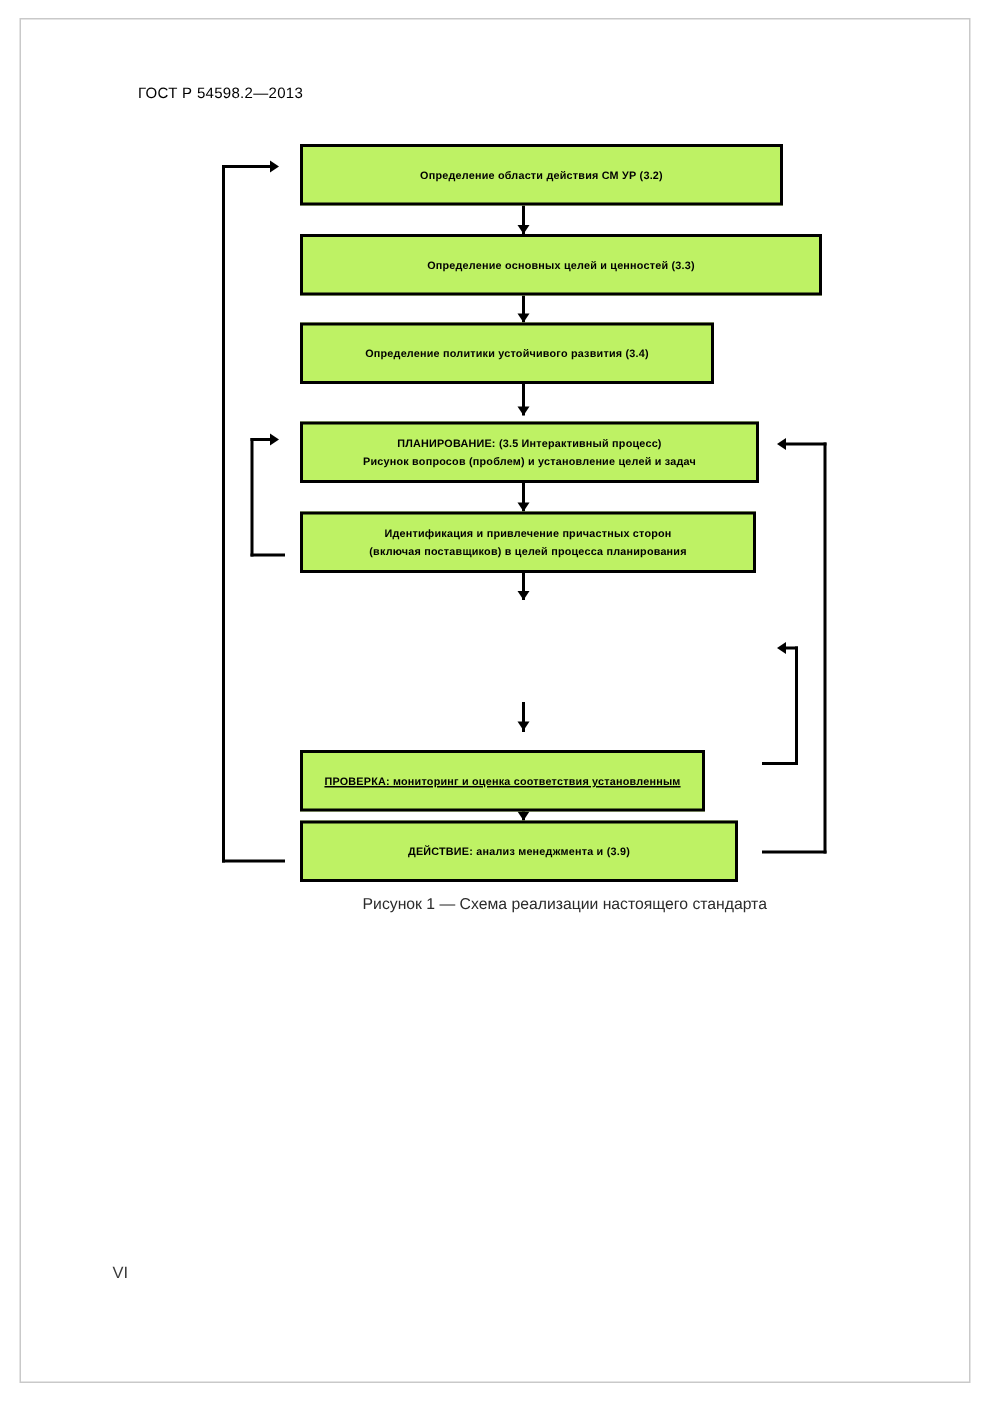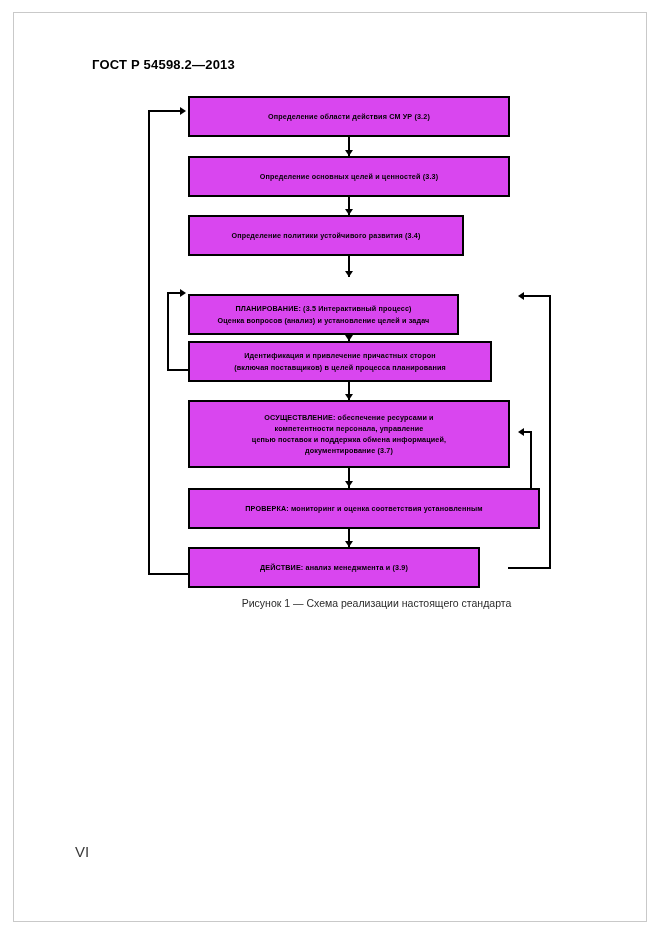--- a/index.html
+++ b/index.html
@@ -34,31 +34,31 @@
     height: 910px;
     border: 1px solid #c9c9c9;
     box-sizing: border-box;
     pointer-events: none;
   }
 
   .doc-header {
     position: absolute;
     left: 92px;
     top: 57px;
-    font-size: 13px;
-    font-weight: bold;
+    font-size: 10px;
+    font-weight: normal;
     letter-spacing: 0.2px;
     white-space: nowrap;
   }
 
   .page-number {
     position: absolute;
     left: 75px;
     top: 843px;
-    font-size: 15px;
+    font-size: 11px;
     color: #3a3a3a;
   }
 
   .figure-caption {
     position: absolute;
     left: 0;
     top: 597px;
     width: 661px;
     text-align: center;
     font-size: 10.5px;
@@ -72,41 +72,42 @@
     left: 0;
     top: 0;
     width: 661px;
     height: 640px;
   }
 
   .node {
     position: absolute;
     box-sizing: border-box;
     border: 2.4px solid #000000;
-    background: #d946ef;
+    background: #bef264;
     display: flex;
     align-items: center;
     justify-content: center;
     text-align: center;
     font-size: 7.2px;
     font-weight: bold;
     line-height: 1.55;
     letter-spacing: 0.15px;
     padding: 2px 6px;
     z-index: 3;
+    margin-left: 12px;
   }
   .node span { display: block; }
 
   .n1 { left:188px; top:96px;  width:322px; height:41px; }
-  .n2 { left:188px; top:156px; width:322px; height:41px; }
+  .n2 { left:188px; top:156px; width:348px; height:41px; }
   .n3 { left:188px; top:215px; width:276px; height:41px; }
-  .n4 { left:188px; top:294px; width:271px; height:41px; }
+  .n4 { left:188px; top:281px; width:306px; height:41px; }
   .n5 { left:188px; top:341px; width:304px; height:41px; }
   .n6 { left:188px; top:400px; width:322px; height:68px; }
-  .n7 { left:188px; top:488px; width:352px; height:41px; }
+  .n7 { left:188px; top:500px; width:270px; height:41px;text-decoration:underline; }
   .n8 { left:188px; top:547px; width:292px; height:41px; }
 
   
   .ln {
     position: absolute;
     background: #000000;
     z-index: 1;
   }
   .ln.v { width: 2.4px; }
   .ln.h { height: 2.4px; }
@@ -203,39 +204,31 @@
 
     <div class="node n3">
       <div>
         <span>Определение политики устойчивого развития (3.4)</span>
       </div>
     </div>
 
     <div class="node n4">
       <div>
         <span>ПЛАНИРОВАНИЕ: (3.5 Интерактивный процесс)</span>
-        <span>Оценка вопросов (анализ) и установление целей и задач</span>
+        <span>Рисунок вопросов (проблем) и установление целей и задач</span>
       </div>
     </div>
 
     <div class="node n5">
       <div>
         <span>Идентификация и привлечение причастных сторон</span>
         <span>(включая поставщиков) в целей процесса планирования</span>
       </div>
     </div>
 
-    <div class="node n6">
-      <div>
-        <span>ОСУЩЕСТВЛЕНИЕ: обеспечение ресурсами и</span>
-        <span>компетентности персонала, управление</span>
-        <span>цепью поставок и поддержка обмена информацией,</span>
-        <span>документирование (3.7)</span>
-      </div>
-    </div>
 
     <div class="node n7">
       <div>
         <span>ПРОВЕРКА: мониторинг и оценка соответствия установленным</span>
       </div>
     </div>
 
     <div class="node n8">
       <div>
         <span>ДЕЙСТВИЕ: анализ менеджмента и (3.9)</span>

